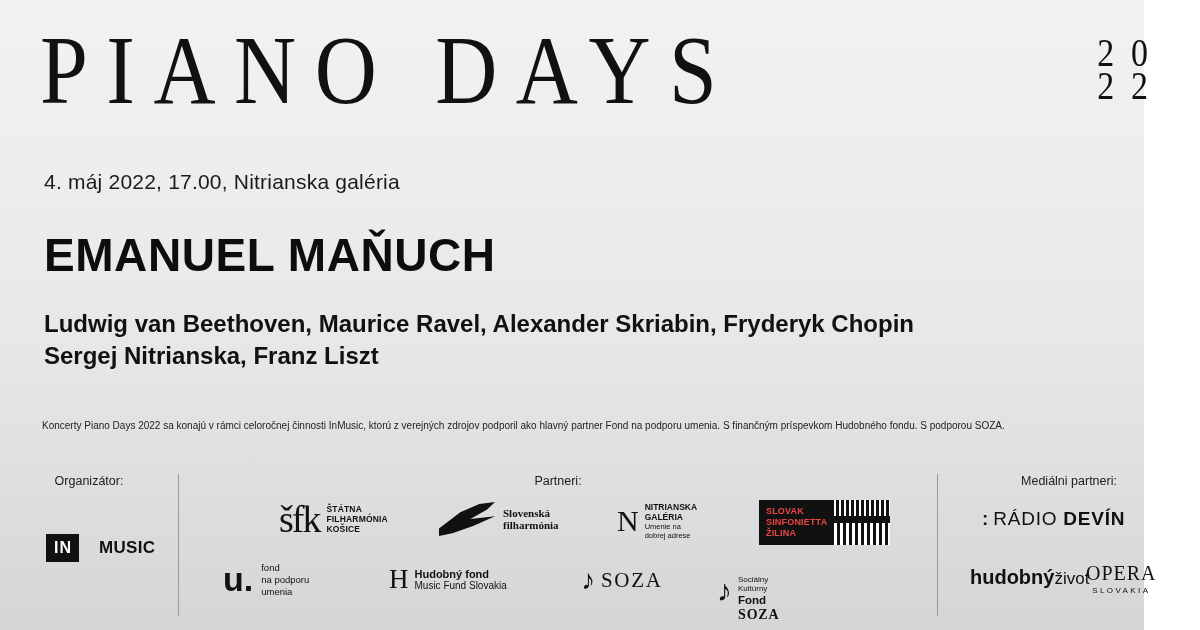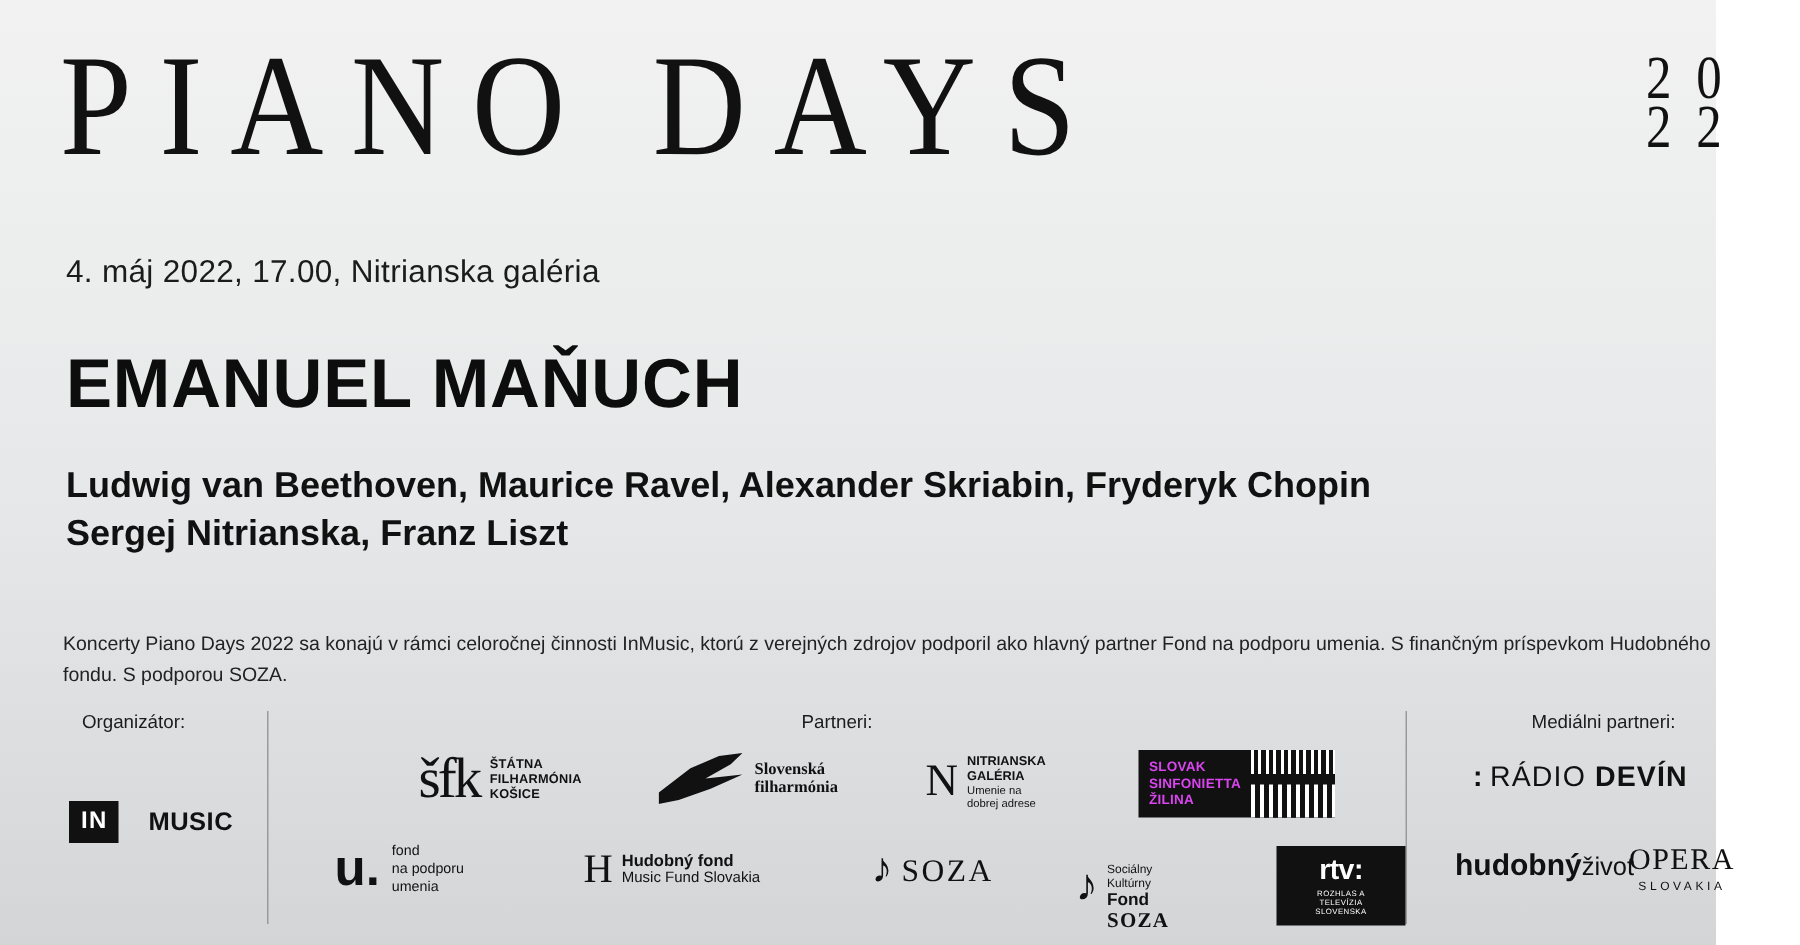--- a/index.html
+++ b/index.html
@@ -70,21 +70,21 @@
     font-weight: 700;
     line-height: 1.33;
     color: #111;
   }
 
   
   .disclaimer {
     position: absolute;
     left: 42px; top: 418px;
     width: 1120px;
-    font-size: 13px;
+    font-size: 10px;
     line-height: 1.65;
     color: #222;
   }
 
   
   .partners {
     position: absolute;
     left: 0; top: 470px;
     width: 1200px; height: 160px;
     display: flex;
@@ -120,21 +120,21 @@
     font-weight: 700; font-size: 17px;
     letter-spacing: 0.02em;
     color: #111;
   }
 
   
   .ssz {
     position: absolute;
     display: flex;
     background: #111;
-    color: #d946ef;
+    color: #ef4444;
     padding: 0;
     align-items: stretch;
   }
   .ssz .words {
     padding: 6px 7px;
     font-size: 9px;
     font-weight: 700;
     line-height: 1.22;
     letter-spacing: 0.02em;
   }
@@ -326,24 +326,20 @@
       <div class="fond-soza" style="left:538px; top:90px;">
         <div class="g">♪</div>
         <div class="t">
           <div class="a">Sociálny</div>
           <div class="a">Kultúrny</div>
           <div class="b">Fond</div>
           <div class="c">SOZA</div>
         </div>
       </div>
 
-      <div class="rtvs" style="left:672px; top:94px;">
-        <div class="big">rtv:</div>
-        <div class="small">ROZHLAS A TELEVÍZIA SLOVENSKA</div>
-      </div>
     </div>
 
     <div class="vline"></div>
 
     <div class="col-media">
       <div class="col-head">Mediálni partneri:</div>
 
       <div class="radio-devin" style="left:44px; top:38px;">
         <span class="dots">:</span>
         <span>RÁDIO</span>

